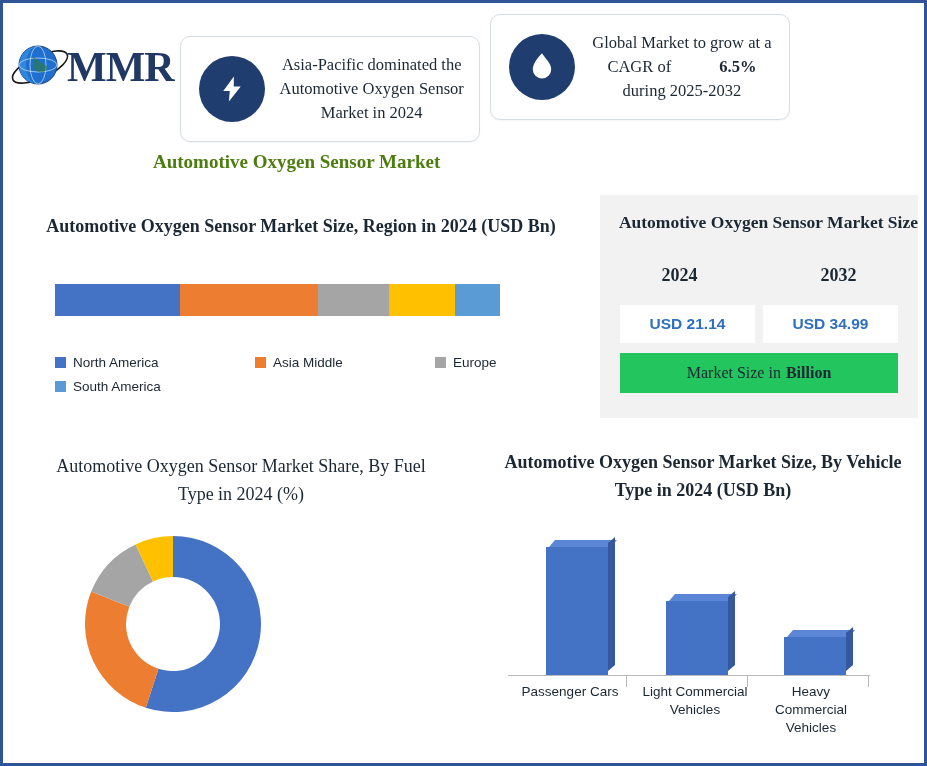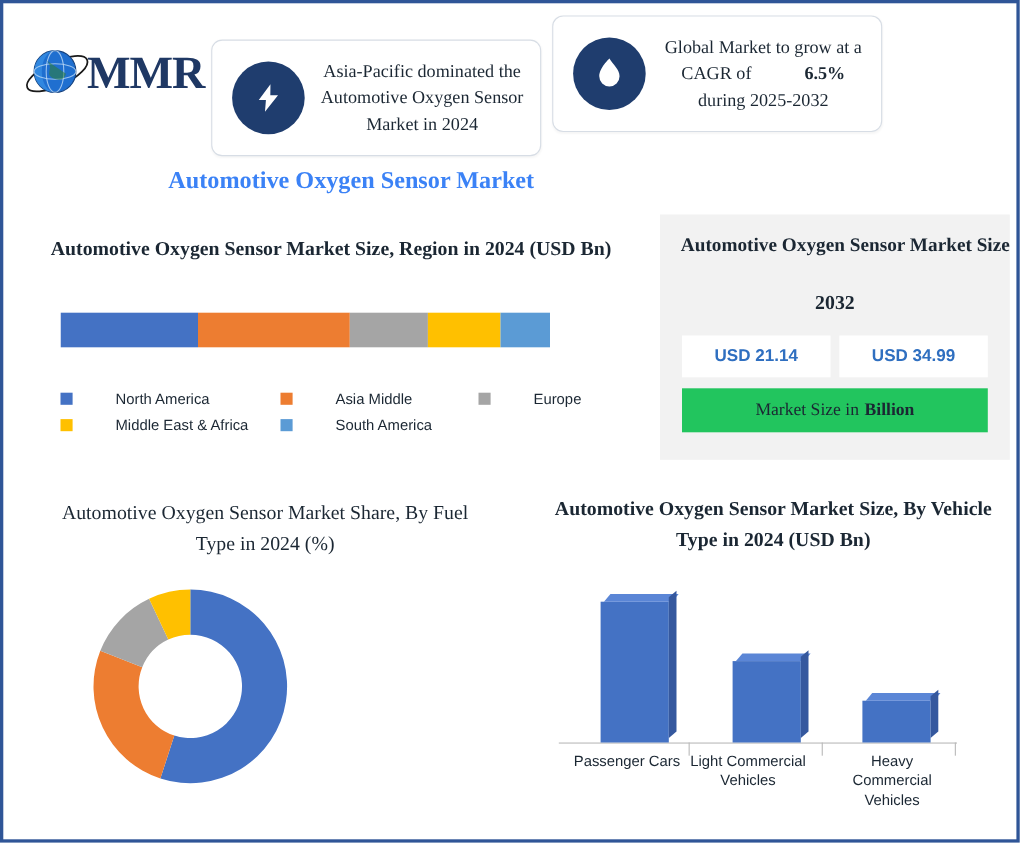--- a/index.html
+++ b/index.html
@@ -24,21 +24,20 @@
   }
 
   
   .header {
     position: absolute;
     left: 0; top: 0;
     width: 787px;
     height: 128px;
     display: flex;
     align-items: center;
-    padding-left: 12px;
   }
   .logo-box {
     width: 180px;
     height: 110px;
     margin-left: 6px;
     display: flex;
     align-items: center;
     justify-content: center;
     position: relative;
   }
@@ -91,23 +90,23 @@
     flex: 1;
   }
   .hl-text b { font-weight: bold; margin-left: 44px; }
 
   
   .main-title {
     position: absolute;
     left: 150px;
     top: 148px;
     font-family: "Liberation Serif", serif;
-    font-size: 22px;
-    font-weight: bold;
-    color: #3b82f6;
+    font-size: 19px;
+    font-weight: bold;
+    color: #4d7c0f;
   }
 
   
   .region-title {
     position: absolute;
     left: 38px;
     top: 210px;
     width: 520px;
     text-align: center;
     font-family: "Liberation Serif", serif;
@@ -131,21 +130,20 @@
     left: 52px;
     top: 352px;
     width: 520px;
     font-size: 13.5px;
   }
   .lg-row { display: flex; }
   .lg-item {
     display: flex;
     align-items: center;
     margin-bottom: 9px;
-    gap: 32px;
   }
   .lg-item .sw {
     width: 11px;
     height: 11px;
     margin-right: 7px;
     flex: none;
   }
 
   
   .ms-card {
@@ -378,34 +376,31 @@
       <div class="lg-item" style="width:180px">
         <span class="sw" style="background:#ed7d31"></span>
         <span>Asia Middle</span>
       </div>
       <div class="lg-item">
         <span class="sw" style="background:#a5a5a5"></span>
         <span>Europe</span>
       </div>
     </div>
     <div class="lg-row">
-      <div class="lg-item" style="width:200px">
-        <span class="sw" style="background:#ffc000"></span>
-        <span>Middle East &amp; Africa</span>
-      </div>
       <div class="lg-item" style="width:180px">
         <span class="sw" style="background:#5b9bd5"></span>
         <span>South America</span>
       </div>
     </div>
   </div>
 
   <div class="ms-card">
     <div class="ms-title">Automotive Oxygen Sensor Market Size</div>
     <div class="ms-years">
+      <span>2024</span>
       <span>2032</span>
     </div>
     <div class="ms-vals">
       <div class="ms-val">USD 21.14</div>
       <div class="ms-val">USD 34.99</div>
     </div>
     <div class="ms-foot">
       <span>Market Size in</span>
         <b>Billion</b>
     </div>
@@ -457,17 +452,17 @@
         <span class="top"></span>
         <span class="side"></span>
       </div>
     </div>
 
     <div class="col-tick" style="left:118px"></div>
     <div class="col-tick" style="left:239px"></div>
     <div class="col-tick" style="left:360px"></div>
 
     <div class="col-label" style="left:7px">Passenger Cars</div>
-    <div class="col-label" style="left:117px">Light Commercial Vehicles</div>
+    <div class="col-label" style="left:132px">Light Commercial Vehicles</div>
     <div class="col-label" style="left:248px">Heavy Commercial Vehicles</div>
   </div>
 
 </div>
 
 </body></html>

